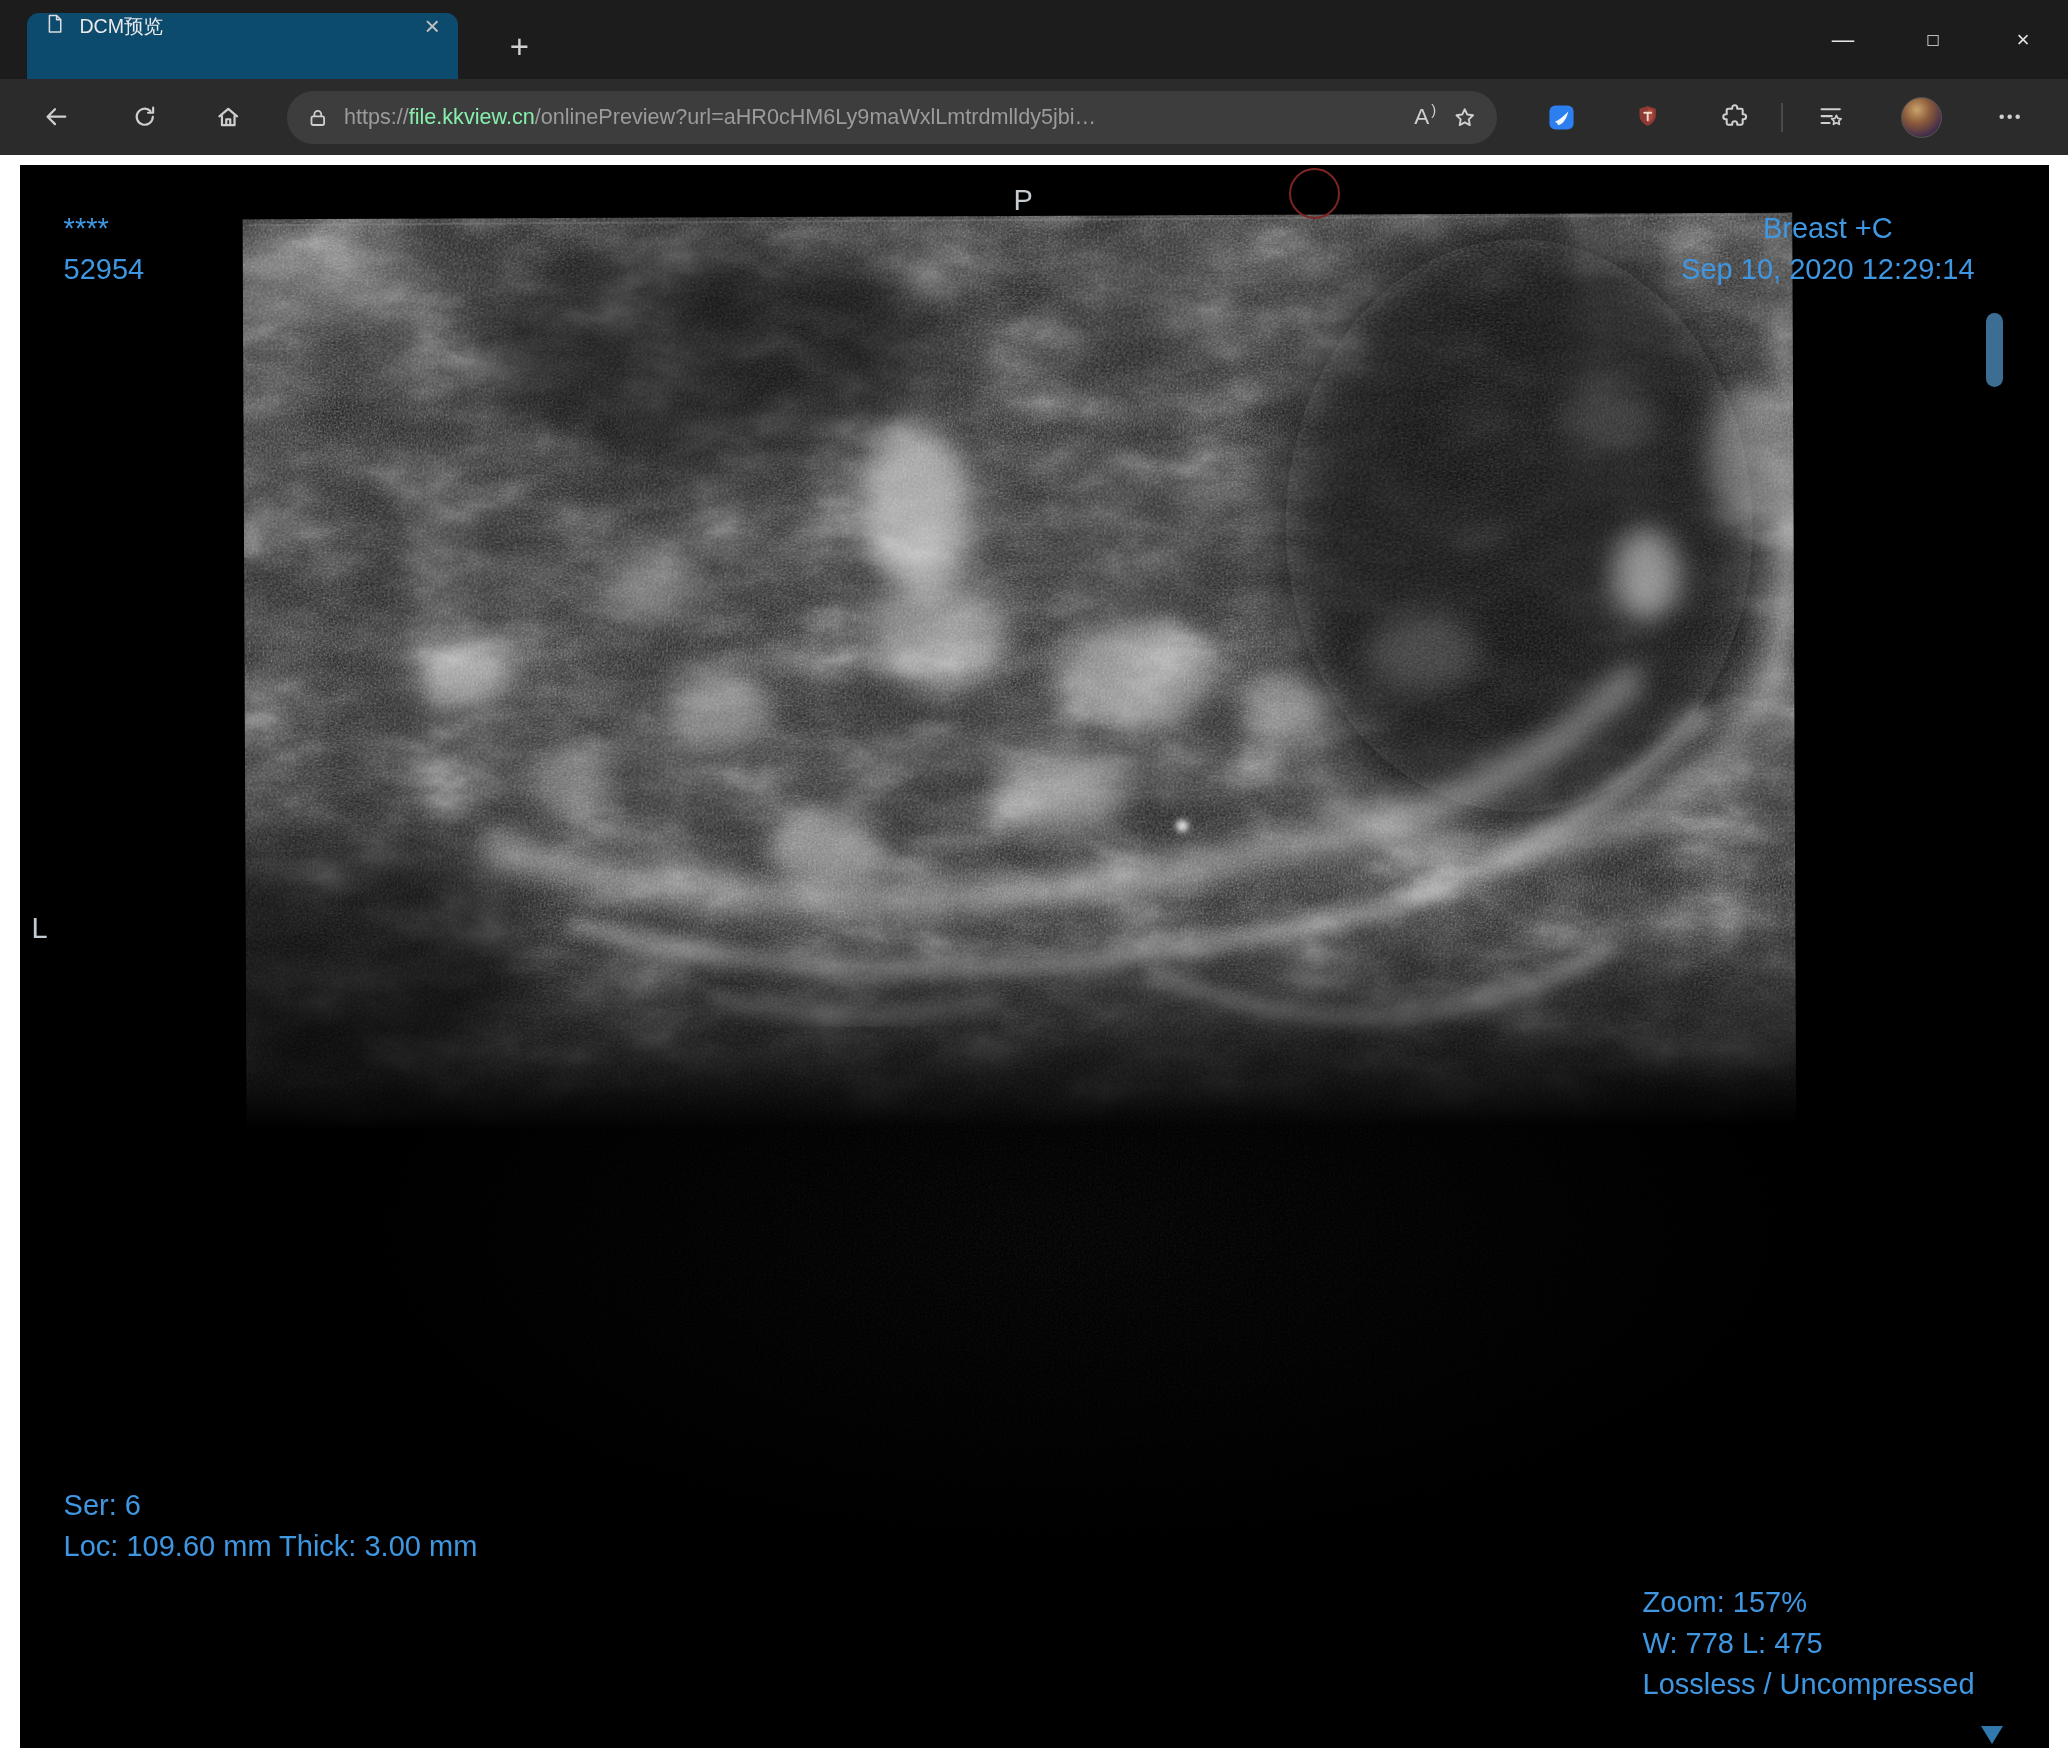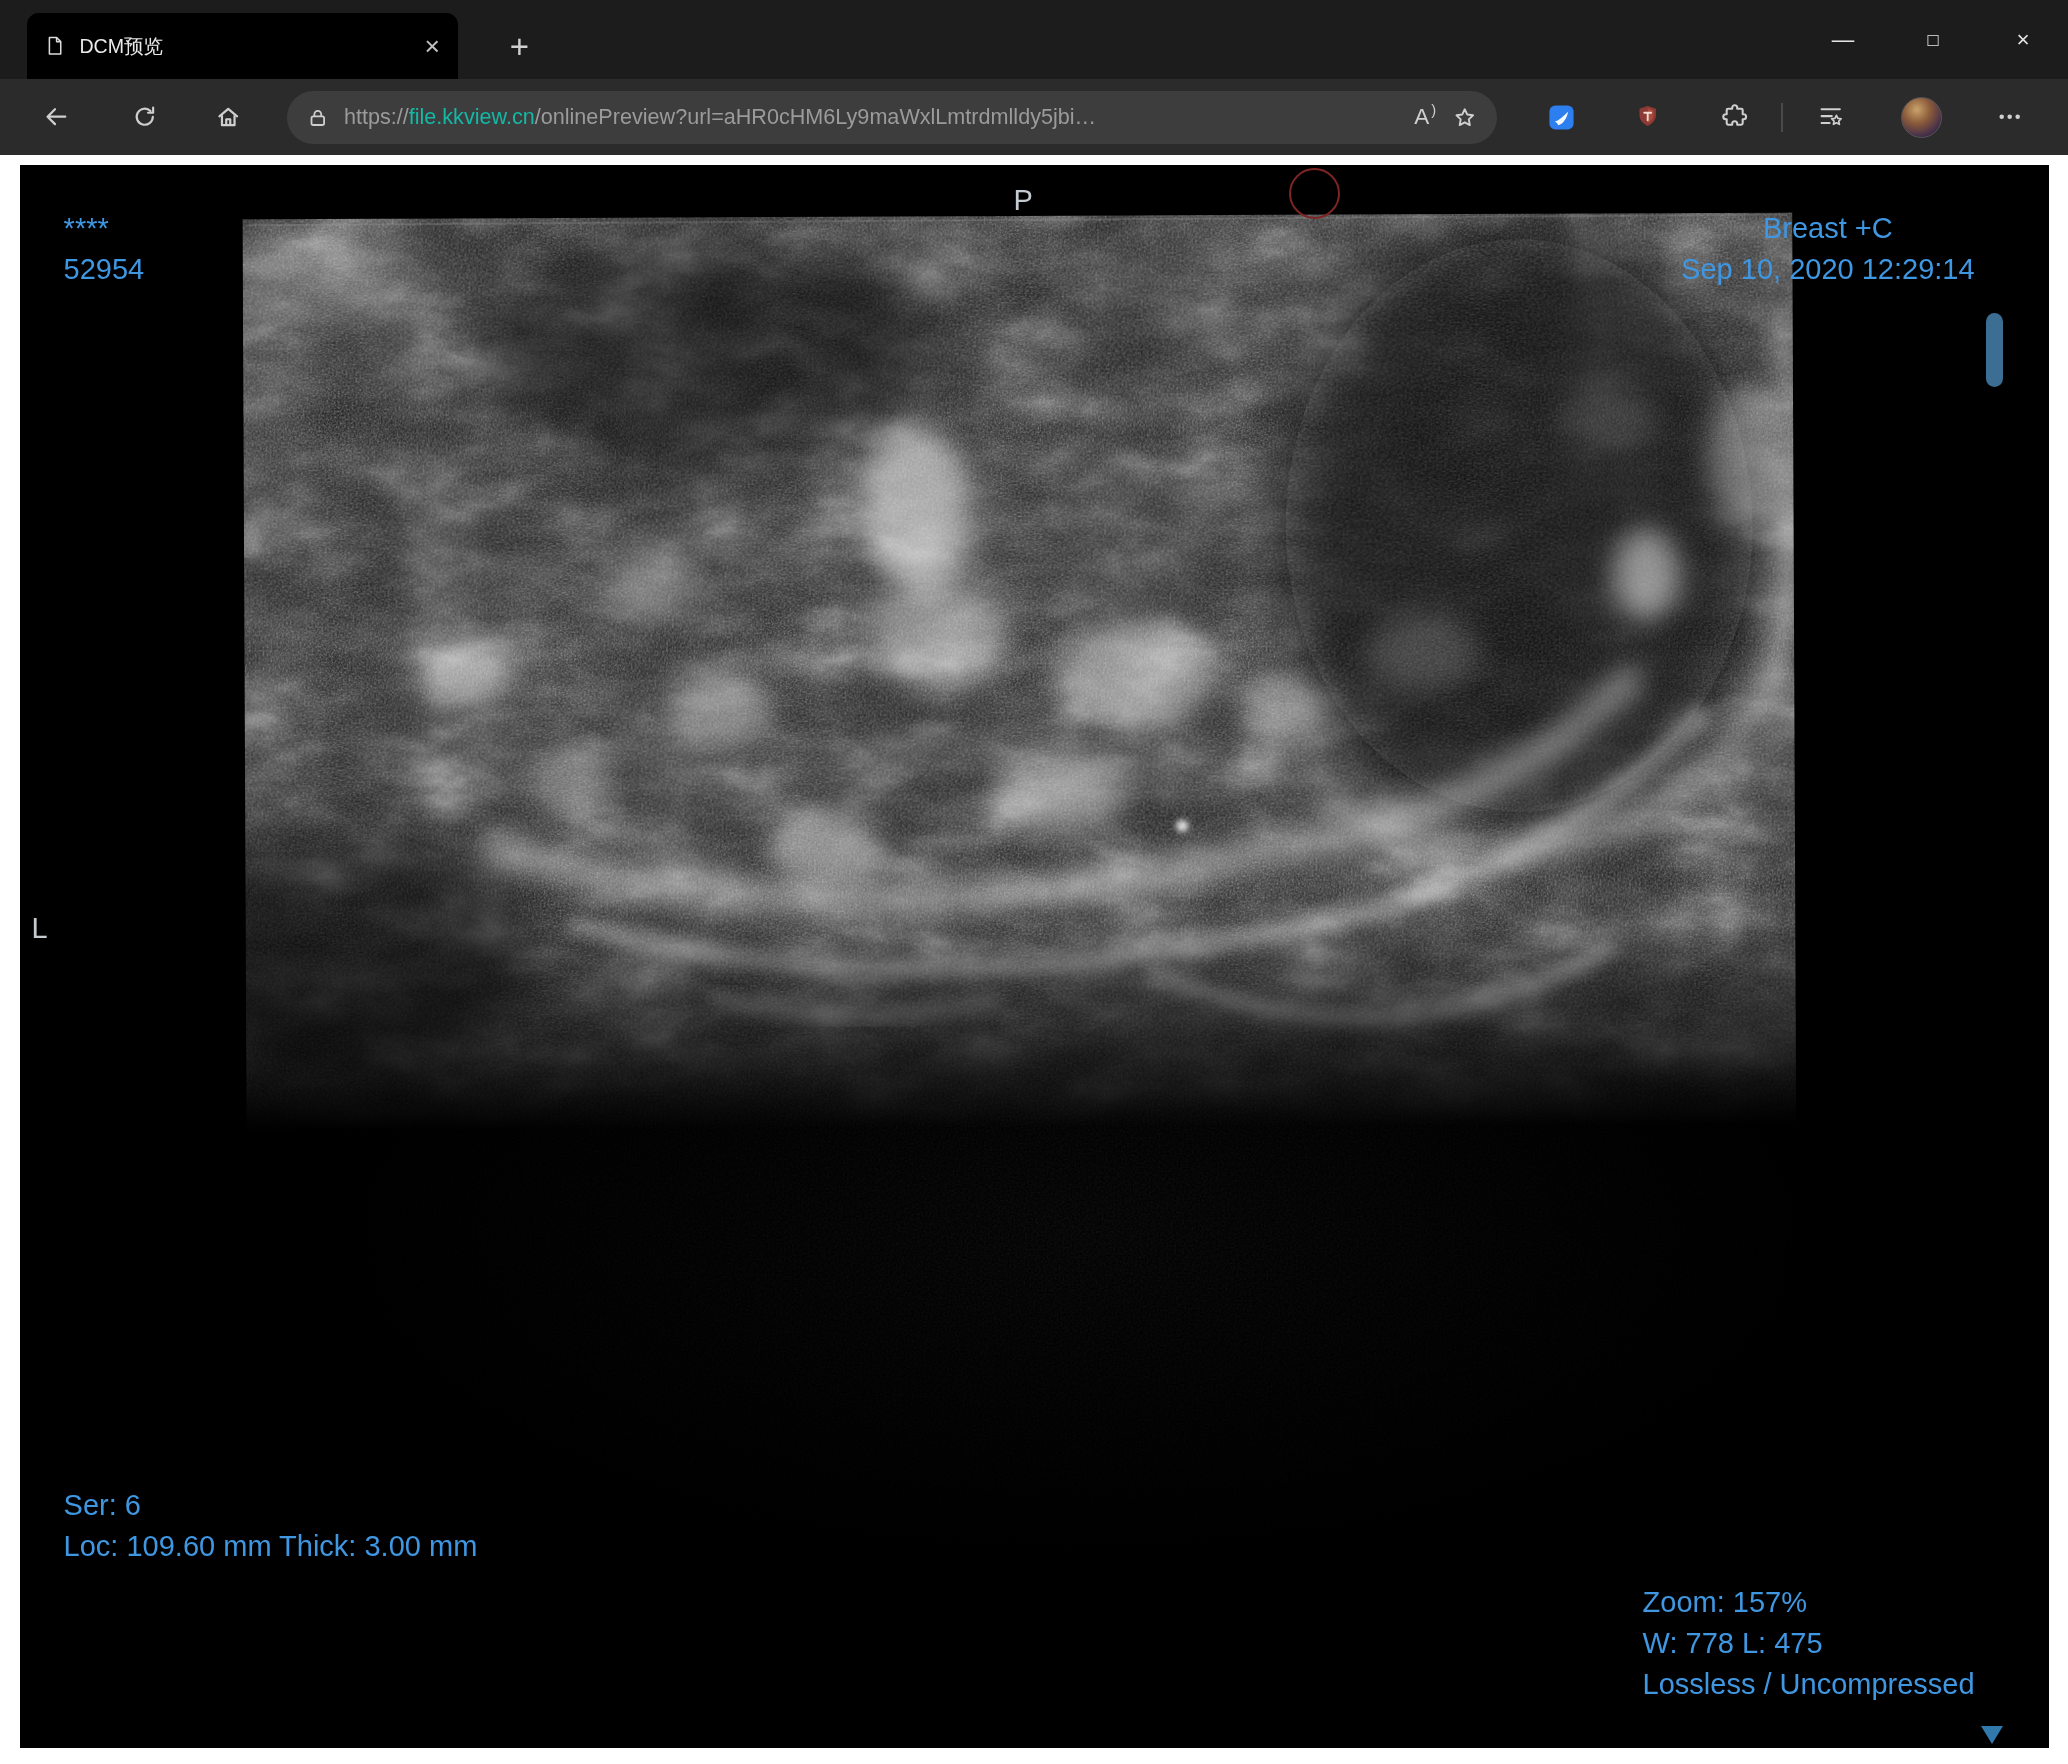--- a/index.html
+++ b/index.html
@@ -8,22 +8,22 @@
     width: 2068px; height: 1764px;
     font-family: "Liberation Sans", "DejaVu Sans", sans-serif;
     overflow: hidden;
   }
   .window { position: relative; width: 2068px; height: 1764px; background: #fff; overflow: hidden; }
 
   
   .tabstrip { position: absolute; left: 0; top: 0; width: 100%; height: 79px; background: #1c1c1c; }
   .tab {
     position: absolute; left: 26.5px; top: 12.7px; width: 431px; height: 67px;
-    background: #000000; border-radius: 11.8px 11.8px 0 0;
-    display: flex; align-items: center; padding: 0 17.6px; gap: 13.7px;
+    background: #0c4a6e; border-radius: 11.8px 11.8px 0 0;
+    display: flex; align-items: flex-start; padding: 0 17.6px; gap: 13.7px;
   }
   .tab-favicon { display: flex; align-items: center; }
   .tab-label { color: #eaeaea; font-size: 19.6px; flex: 1; white-space: nowrap; overflow: hidden; }
   .tab-close { color: #c0c0c0; font-size: 26.5px; line-height: 1; }
   .newtab {
     position: absolute; left: 498px; top: 24.5px; width: 43px; height: 43px;
     color: #cfcfcf; font-size: 33px; line-height: 41px; text-align: center; border-radius: 5.9px;
   }
   .win-controls { position: absolute; right: 0; top: 0; height: 79px; display: flex; }
   .wc { width: 90px; height: 79px; color: #e4e4e4; font-size: 22.5px; display: flex; align-items: center; justify-content: center; }
@@ -35,21 +35,21 @@
     position: absolute; top: 16.7px; width: 43px; height: 43px;
     display: flex; align-items: center; justify-content: center; border-radius: 5.9px;
   }
   .urlbar {
     position: absolute; left: 287px; top: 11.8px; width: 1210px; height: 53px;
     background: #3d3d3d; border-radius: 26.5px;
     display: flex; align-items: center; padding: 0 19.6px; gap: 15.7px; cursor: text;
   }
   .lock { display: flex; align-items: center; }
   .url-text { flex: 1; font-size: 21.6px; white-space: nowrap; overflow: hidden; color: #9b9b9b; }
-  .url-domain { color: #14b8a6; }
+  .url-domain { color: #86efac; }
   .ra { display: flex; align-items: flex-start; color: #cfcfcf; cursor: pointer; }
   .ra b { font-weight: normal; font-size: 22.5px; line-height: 1; }
   .ra i { font-style: normal; font-size: 14.7px; line-height: 1; transform: translateY(-2.9px); margin-left: 2px; }
   .pill-star { display: flex; align-items: center; cursor: pointer; }
   .nav-divider { position: absolute; left: 1781px; top: 23.5px; width: 2px; height: 29px; background: #4a4a4a; }
   .avatar {
     position: absolute; left: 1901px; top: 17.6px; width: 41px; height: 41px; border-radius: 50%;
     background: radial-gradient(circle at 38% 30%, #caa36b 0%, #8a5a3a 38%, #46304a 72%, #1d1b2a 100%);
     border: 1px solid #555;
   }

